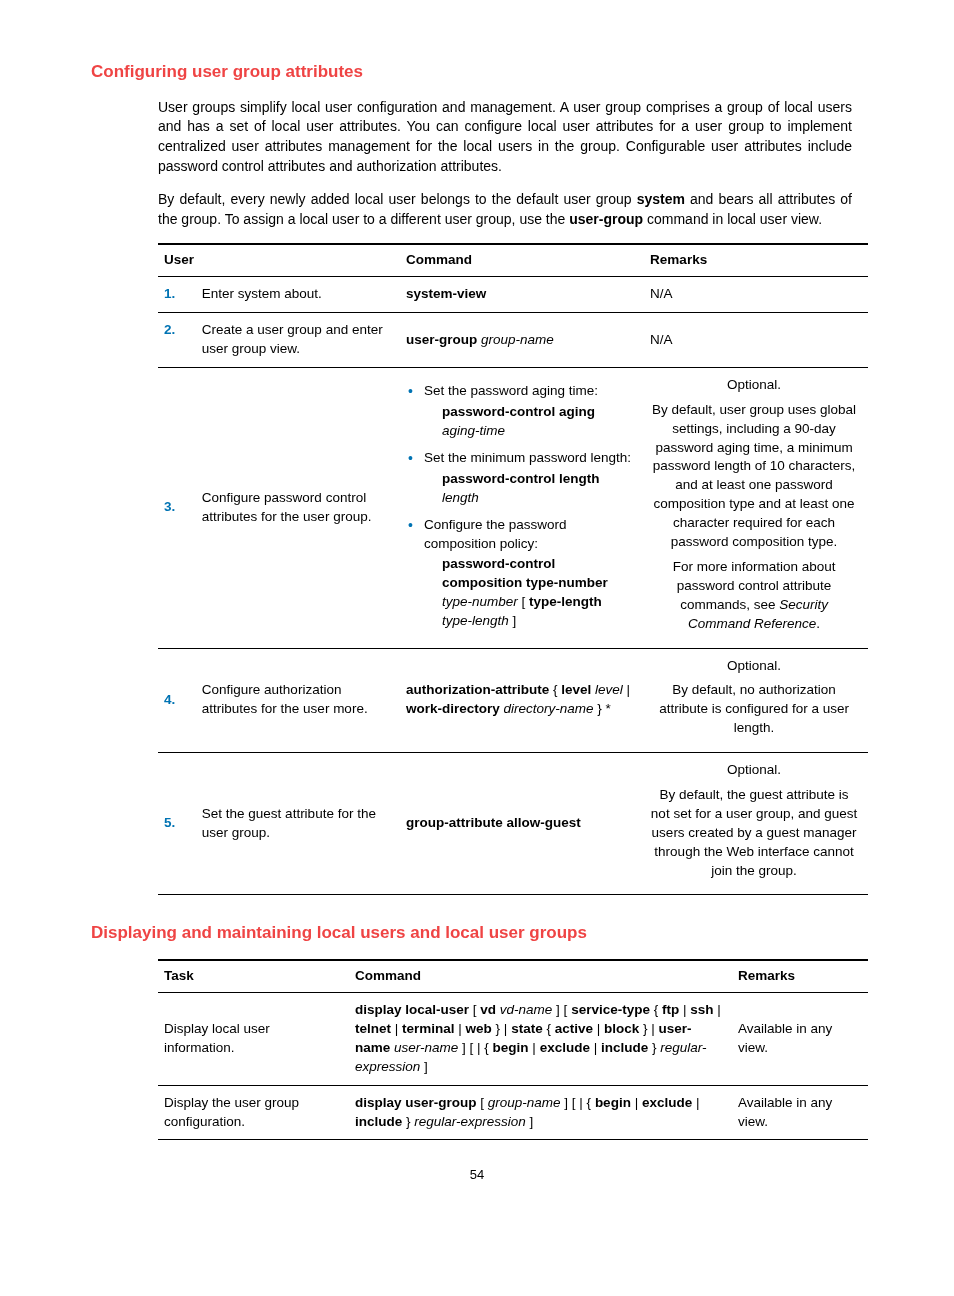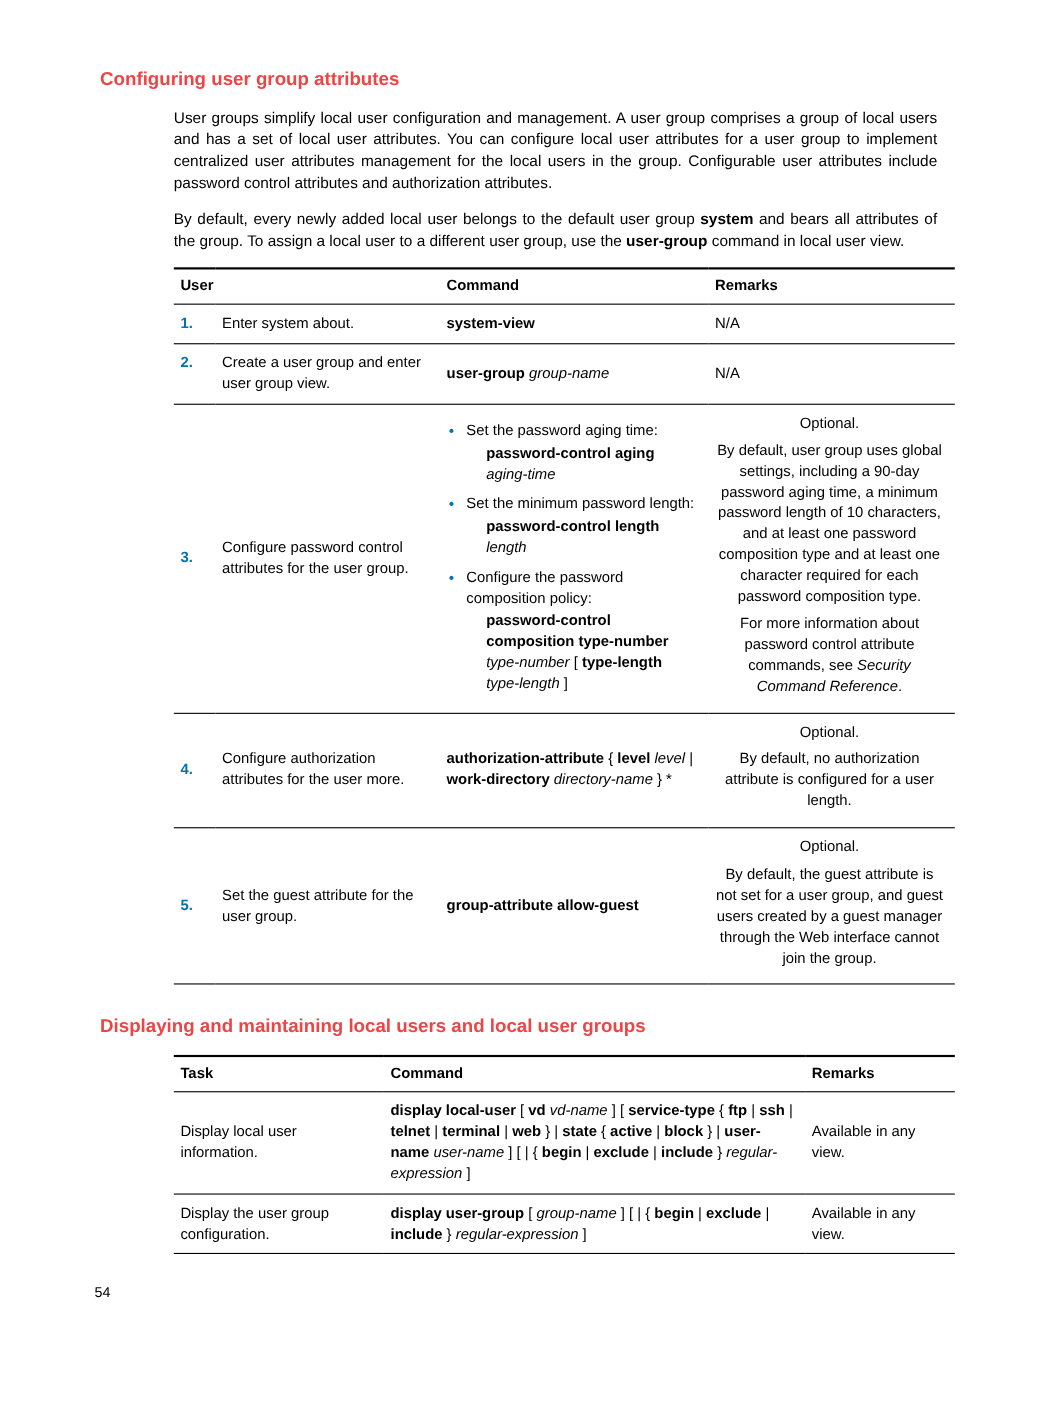--- a/index.html
+++ b/index.html
@@ -40,21 +40,21 @@
   .num { color: #0073b3; font-weight: bold; width: 22px; vertical-align: top; padding-top:8px;}
   .cmd-col { width: 230px; }
   .remark-col { width: 210px; }
   ul.cmdlist { list-style: none; padding: 0; margin: 6px 0; }
   ul.cmdlist li { position: relative; padding-left: 18px; margin-bottom: 8px; }
   ul.cmdlist li::before {
     content: "•"; color: #0073b3; position: absolute; left: 2px; top: 0; font-size: 14px;
   }
   .sub { padding-left: 18px; display: block; margin-top:2px;}
   .remark-block p { margin: 0 0 6px 0; text-align: center;}
-  .pagenum { font-size: 13px; margin-top: 24px;}
+  .pagenum { text-align: center; font-size: 13px; margin-top: 24px;}
   .step-col-t1 { width:190px; }
   .task-col { width:175px; }
   .cmd-col-t2 { }
   .remark-col-t2 { width:120px; }
 </style>
 </head>
 <body>
 
 <h2>Configuring user group attributes</h2>
 

